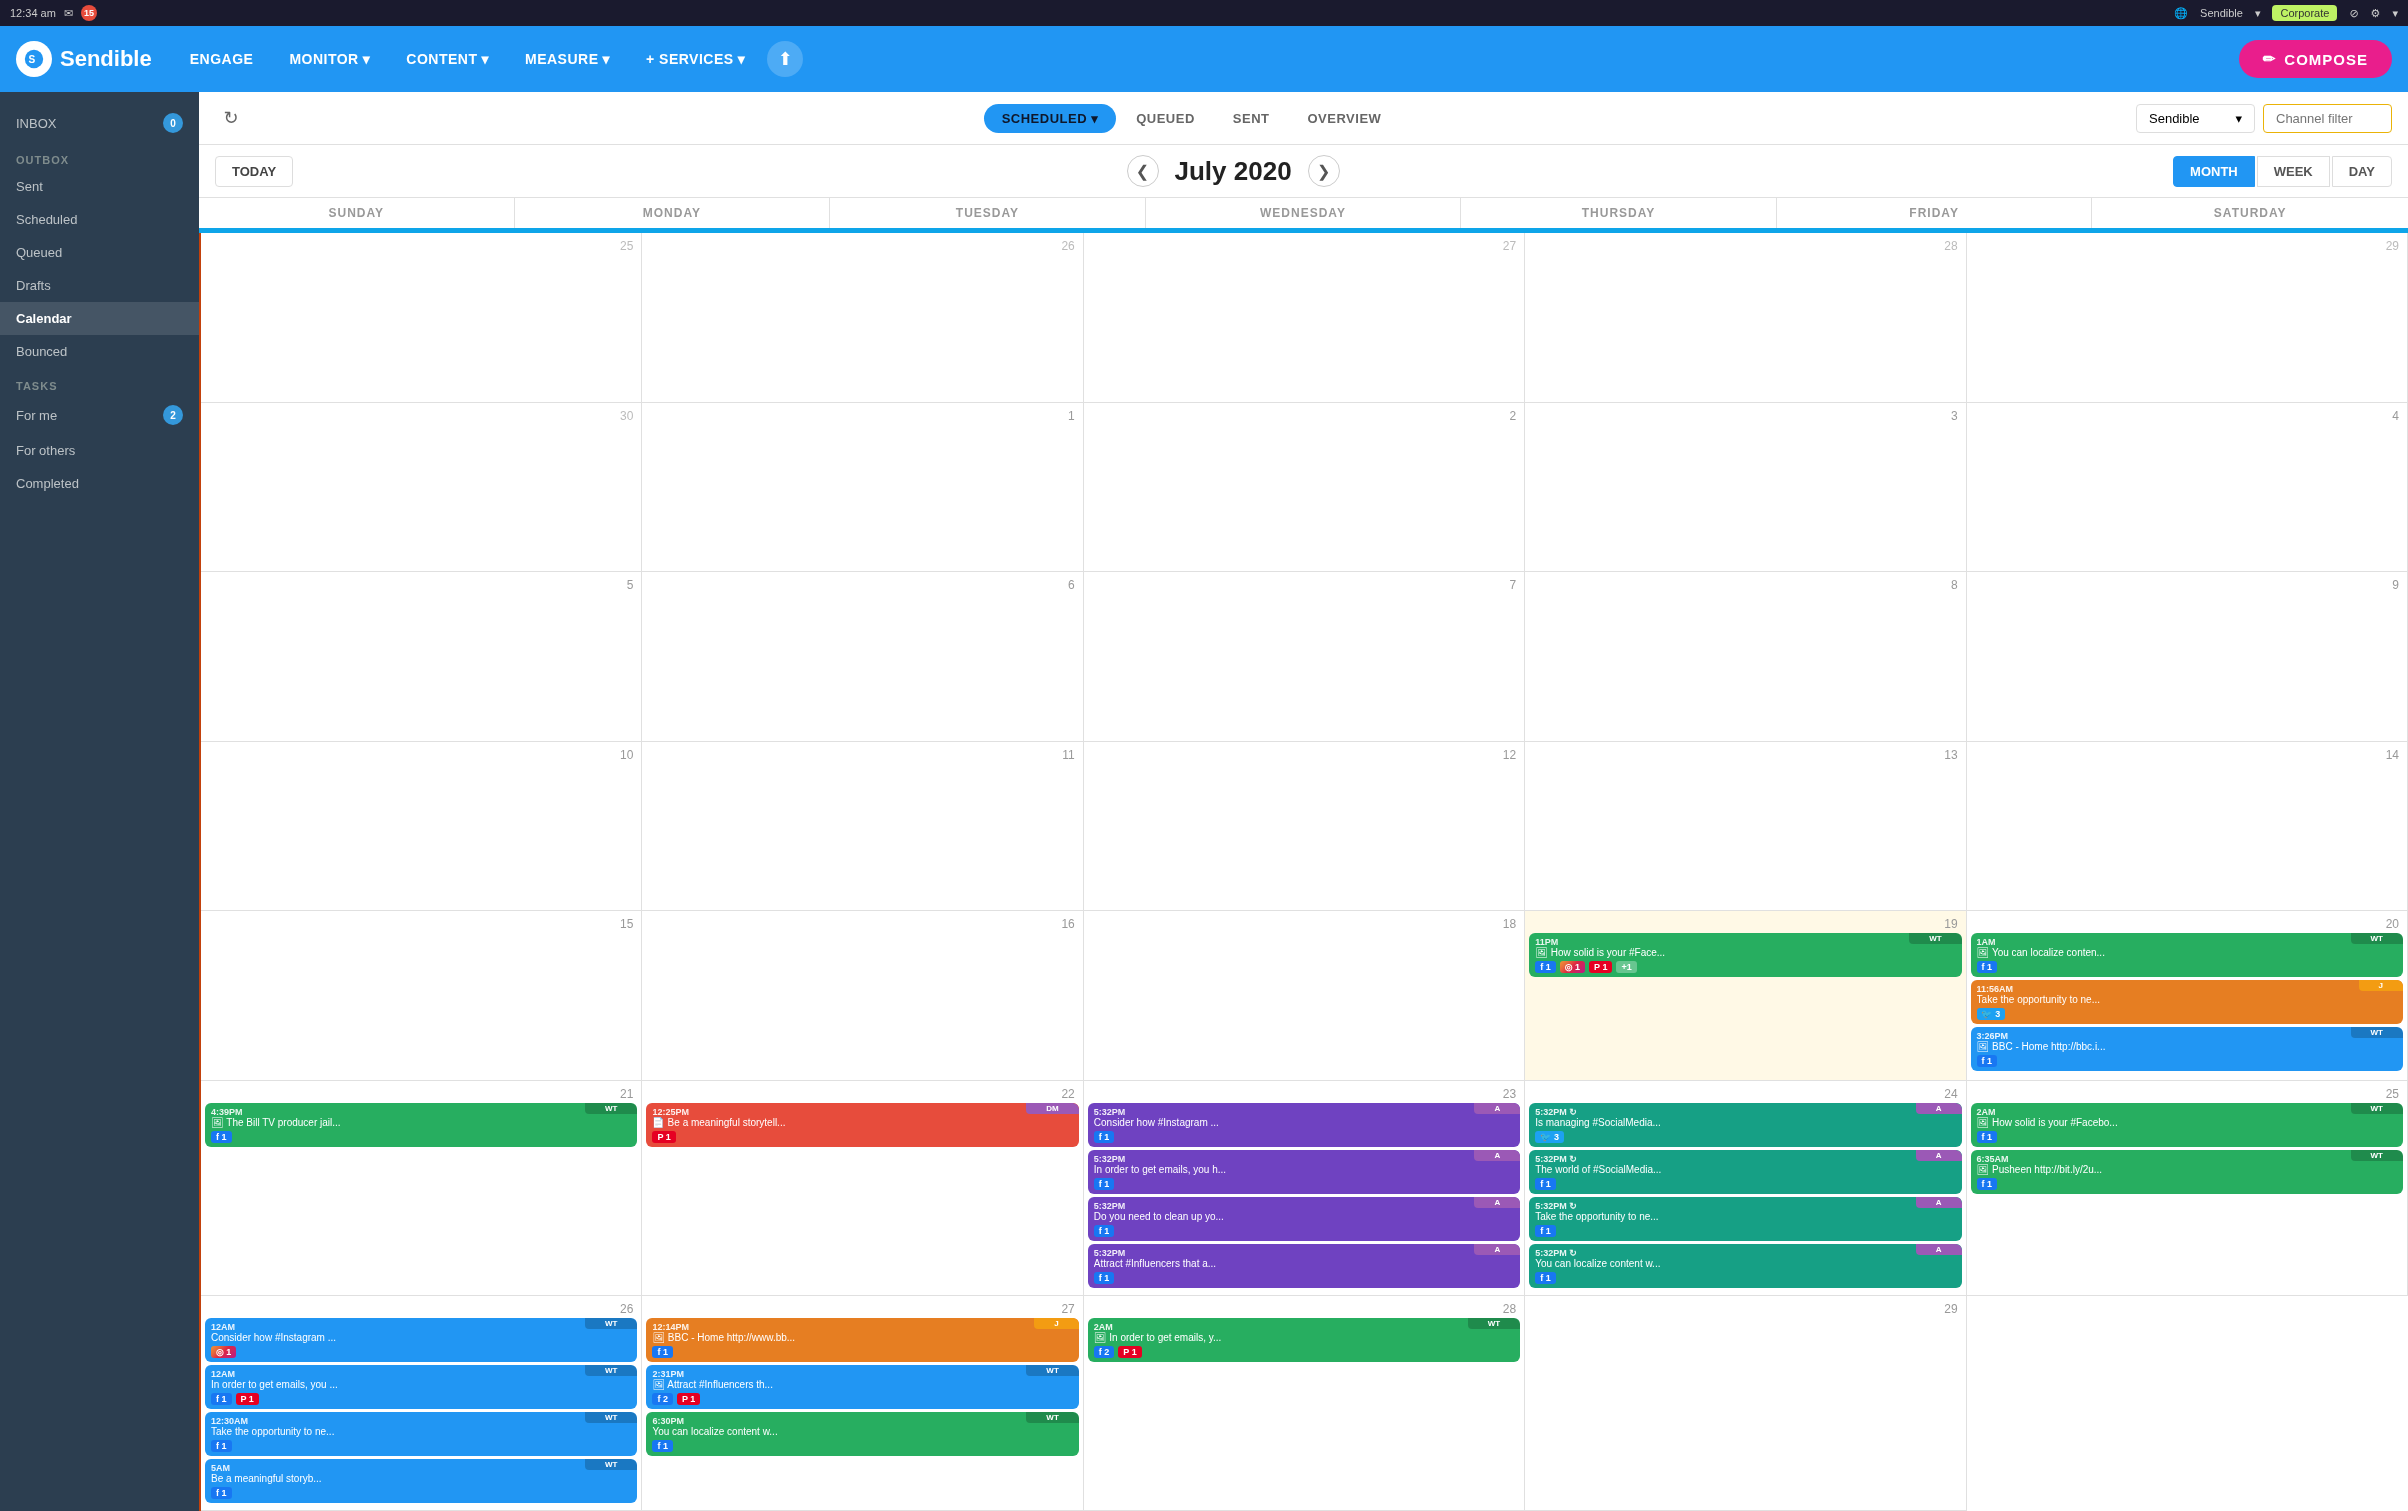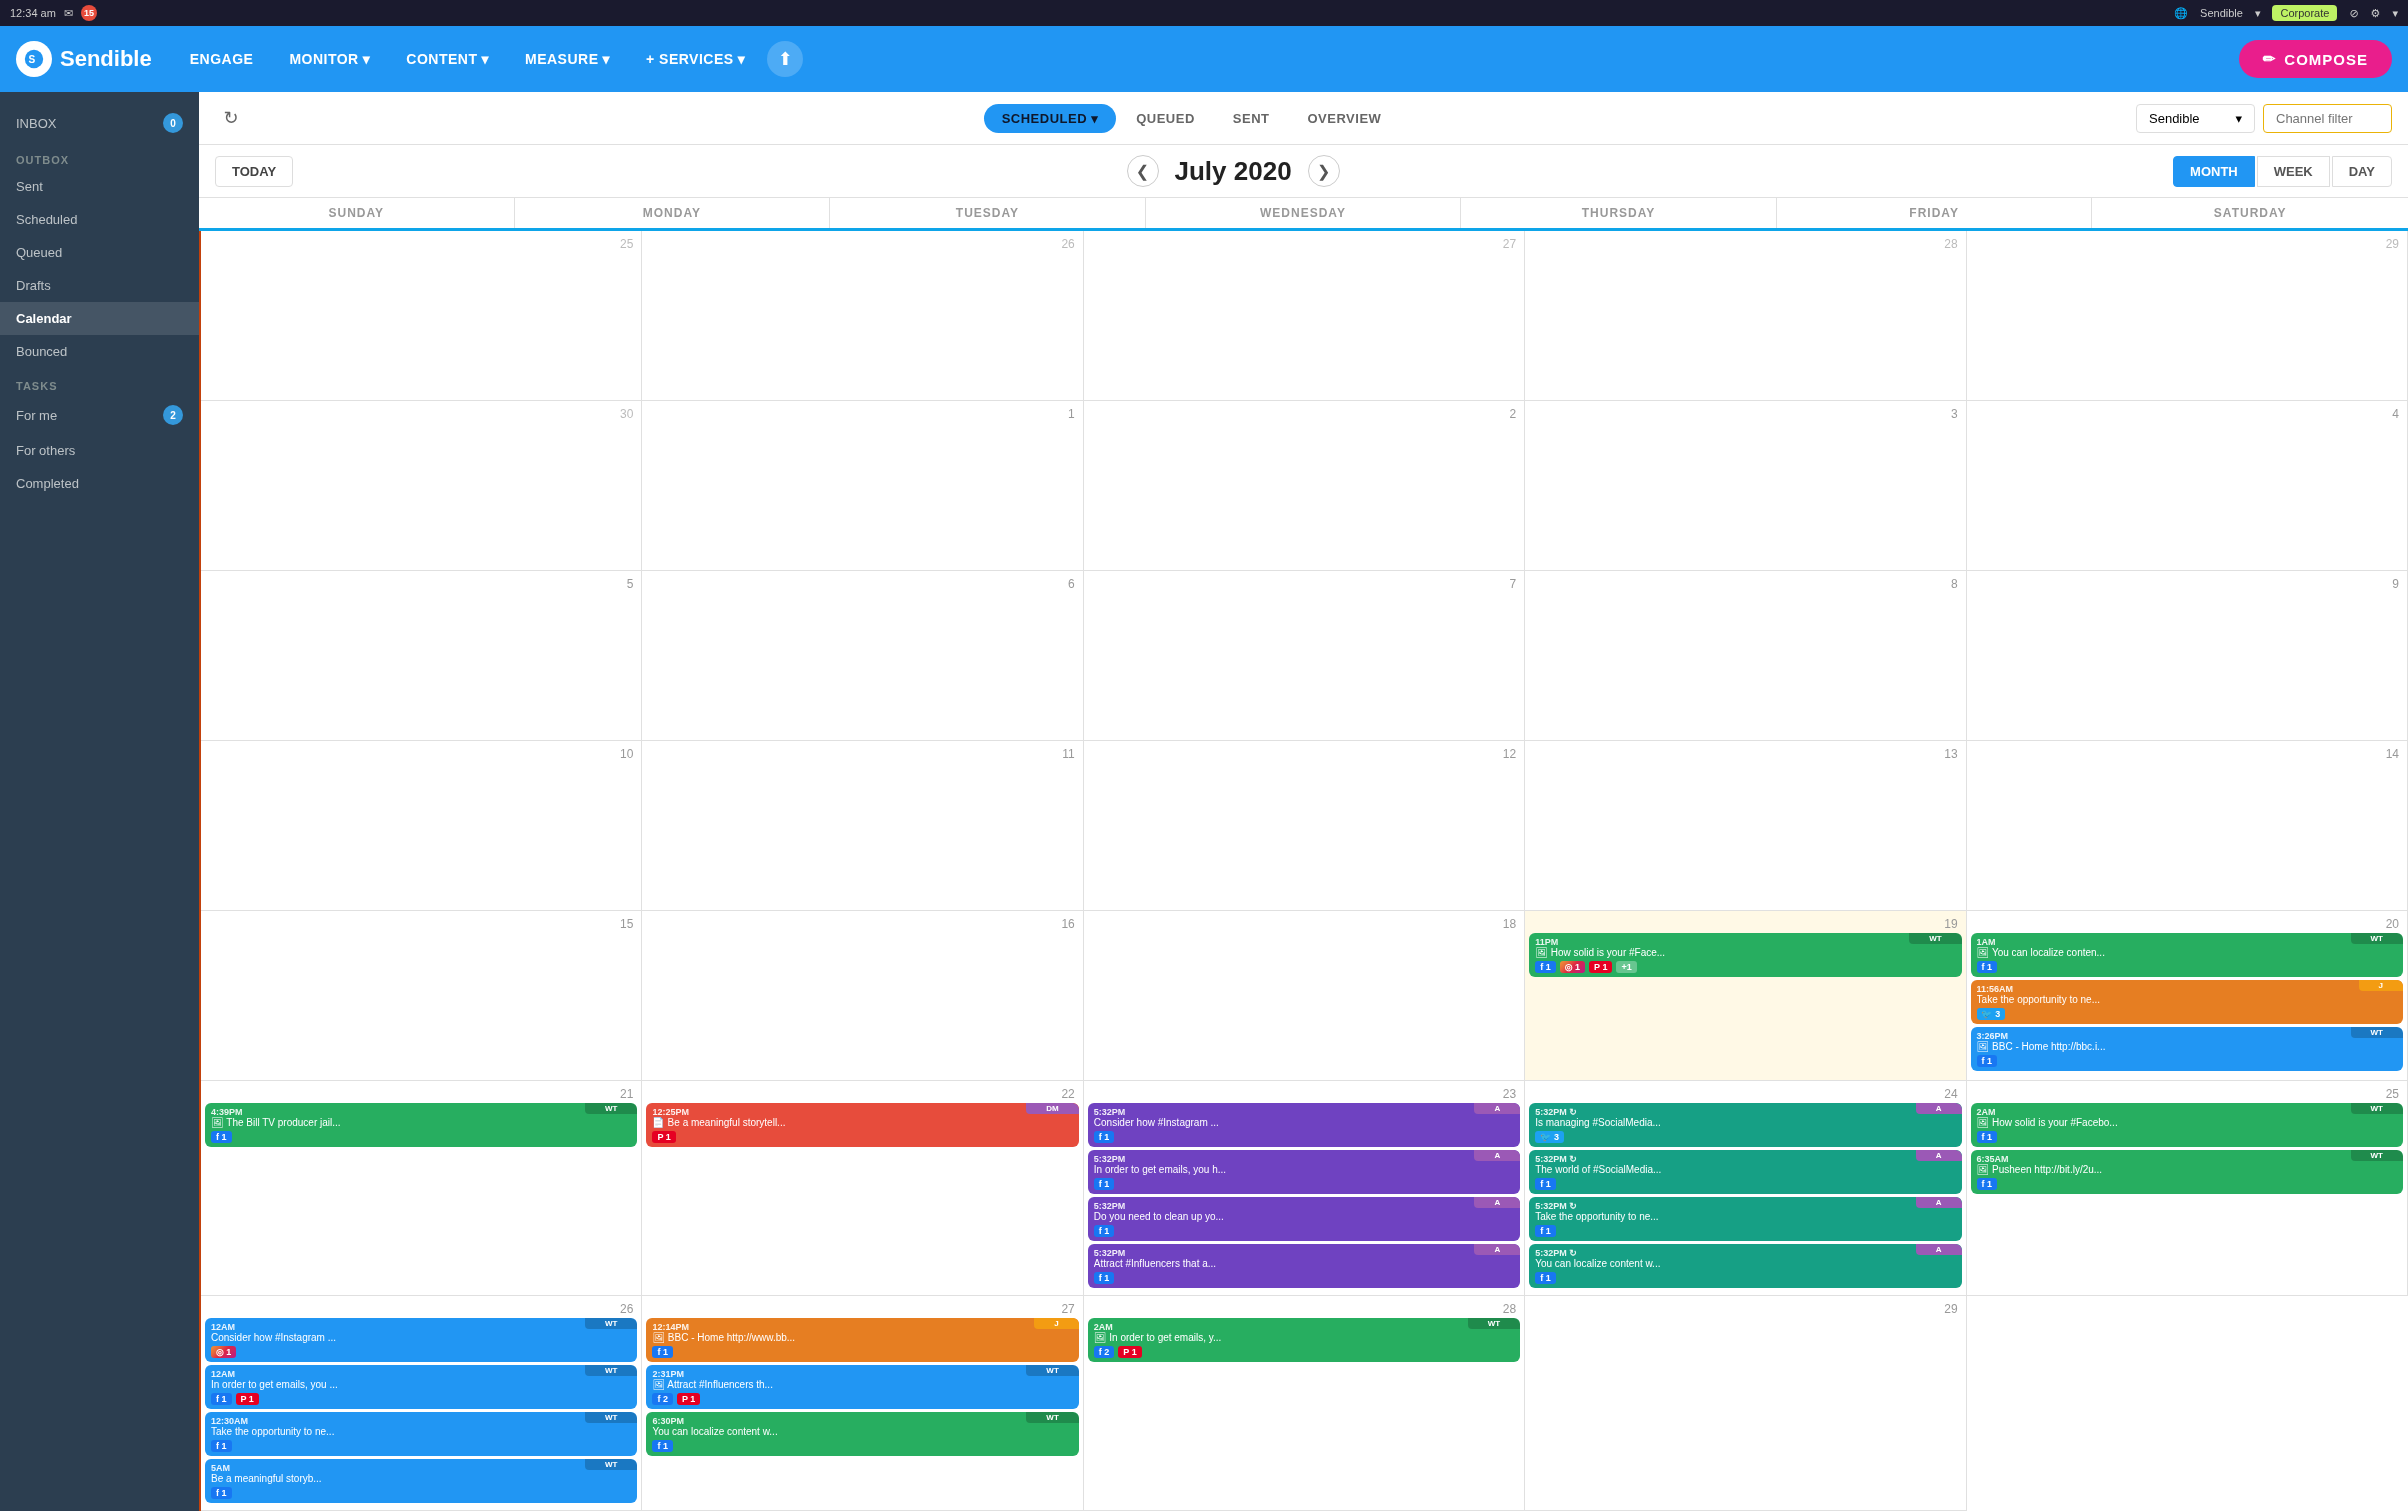--- a/index.html
+++ b/index.html
@@ -241,21 +241,21 @@
     
     .calendar-grid {
       flex: 1;
       overflow-y: auto;
       display: flex;
       flex-direction: column;
     }
     .day-headers {
       display: grid;
       grid-template-columns: repeat(7, 1fr);
-      border-bottom: 3px solid #0ea5e9;
+      border-bottom: 5px solid #0ea5e9;
       background: white;
     }
     .day-header {
       text-align: center;
       padding: 8px;
       font-size: 12px;
       font-weight: 600;
       color: #999;
       letter-spacing: 1px;
       text-transform: uppercase;

